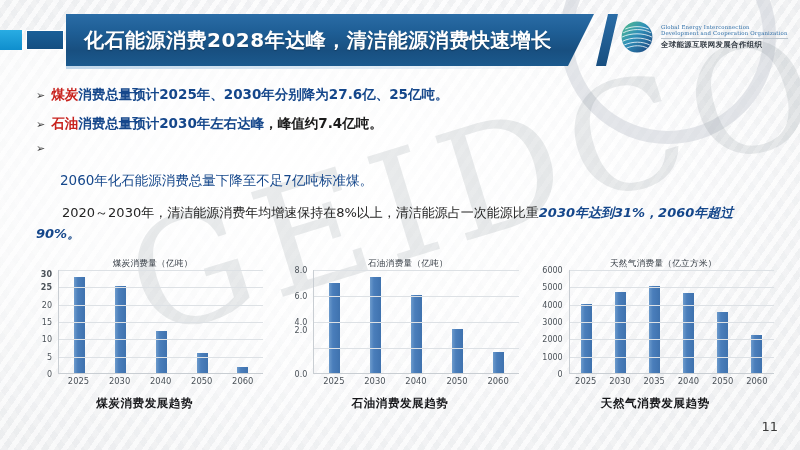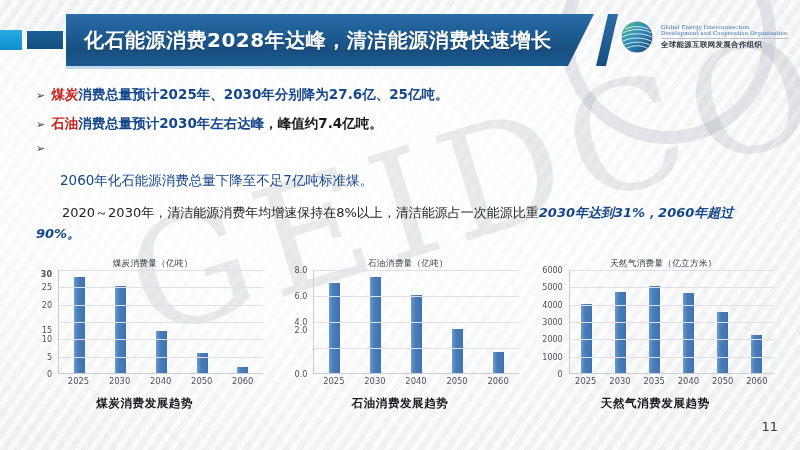--- a/index.html
+++ b/index.html
@@ -368,23 +368,23 @@
     </div>
   </div>
 
   <div class="charts">
 
     <div class="chart-card">
       <div class="chart-title">煤炭消费量（亿吨）</div>
       <div class="plot">
         <div class="yaxis">
             <div class="ytick" style="top: 4px; font-weight: bold;">30</div>
-            <div class="ytick" style="top: 17.3333px;">25</div>
+            <div class="ytick" style="top: 17.3333px; font-weight: bold;">25</div>
             <div class="ytick" style="top: 34.6667px;">20</div>
-            <div class="ytick" style="top: 60px; margin-left: 44px;">15</div>
+            <div class="ytick" style="top: 52px; margin-left: 44px;">15</div>
             <div class="ytick" style="top: 69.3333px;">10</div>
             <div class="ytick" style="top: 86.6667px;">5</div>
             <div class="ytick" style="top: 104px;">0</div>
           </div>
         <div class="plotarea">
           <div class="bars">
               <div class="bar" style="height: 95.68px;"></div>
               <div class="bar" style="height: 86.6667px;"></div>
               <div class="bar" style="height: 41.6px;"></div>
               <div class="bar" style="height: 19.76px;"></div>

